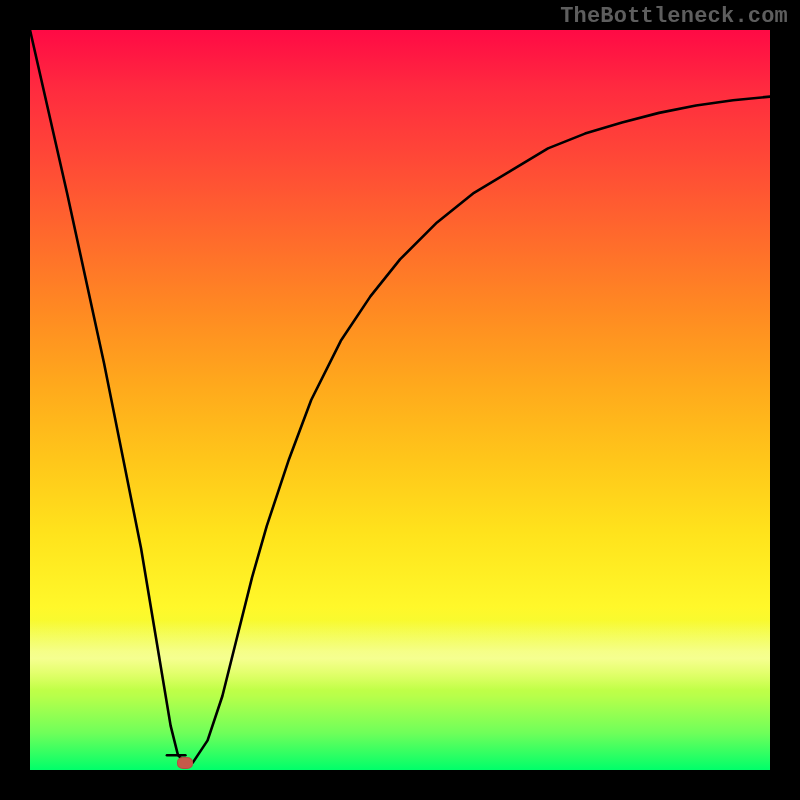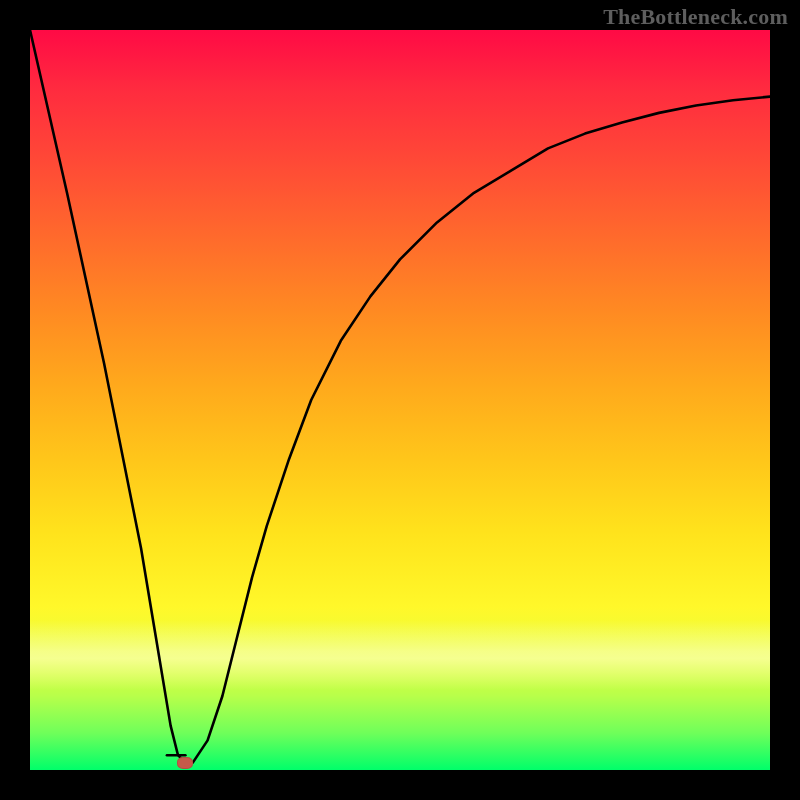--- a/index.html
+++ b/index.html
@@ -7,21 +7,21 @@
   .frame {
     position: relative;
     width: 800px;
     height: 800px;
     background: #000;
   }
   .watermark {
     position: absolute;
     top: 4px;
     right: 12px;
-    font-family: Liberation Serif, serif;
+    font-family: Liberation Mono, monospace;
     font-size: 22px;
     font-weight: 600;
     color: #5e5e5e;
     letter-spacing: 0.2px;
     z-index: 10;
   }
   .plot {
     position: absolute;
     left: 30px;
     top: 30px;

